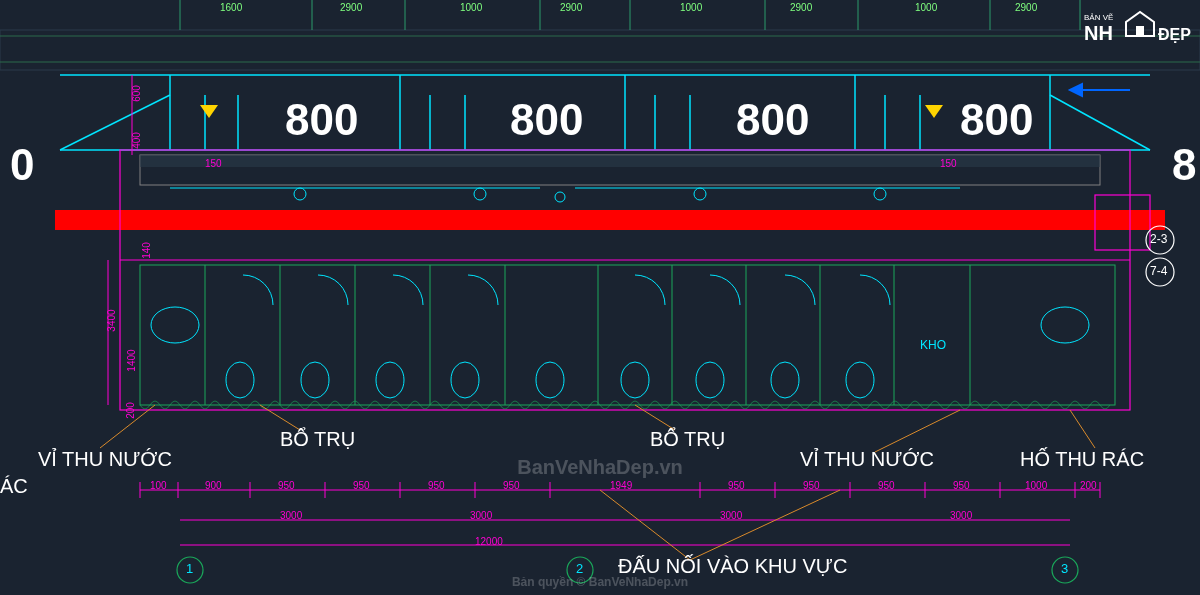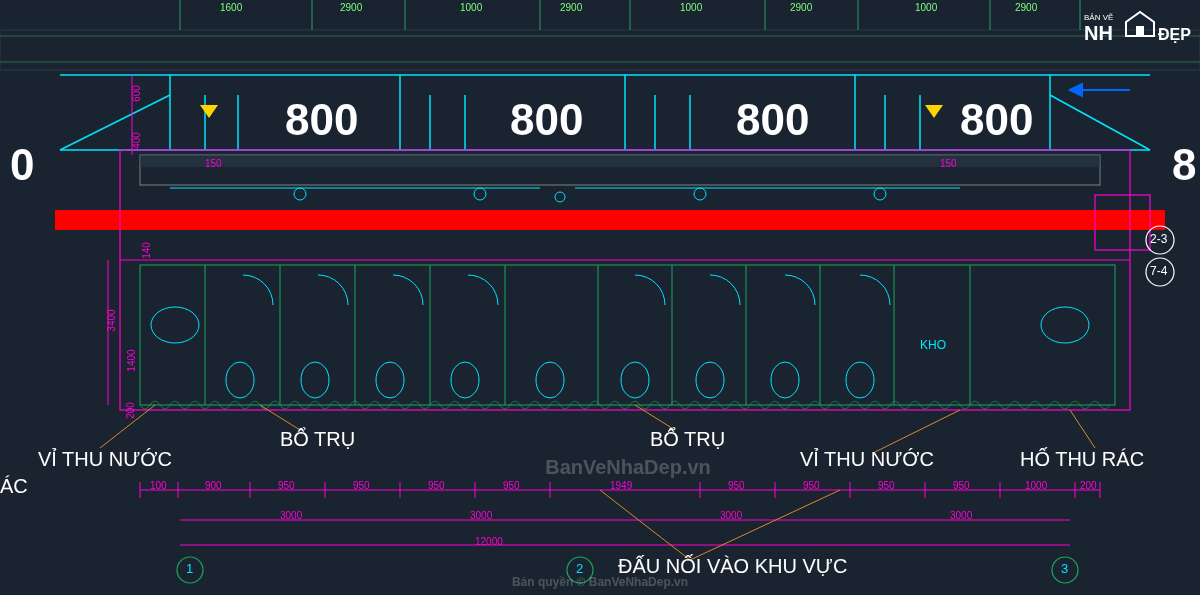--- a/index.html
+++ b/index.html
@@ -61,21 +61,21 @@
     text-align: center;
   }
   .watermark {
     position: absolute;
     color: rgba(255,255,255,0.22);
     font-size: 20px;
     font-weight: bold;
     left: 50%;
     transform: translateX(-50%);
   }
-  .watermark.top { top: 456px; margin-left: 28px; }
+  .watermark.top { top: 456px; }
   .watermark.bottom { bottom: 6px; font-size: 12px; }
   .section-tag {
     position: absolute;
     color: #ffffff;
     font-size: 12px;
   }
 </style>
 </head>
 <body>
 

